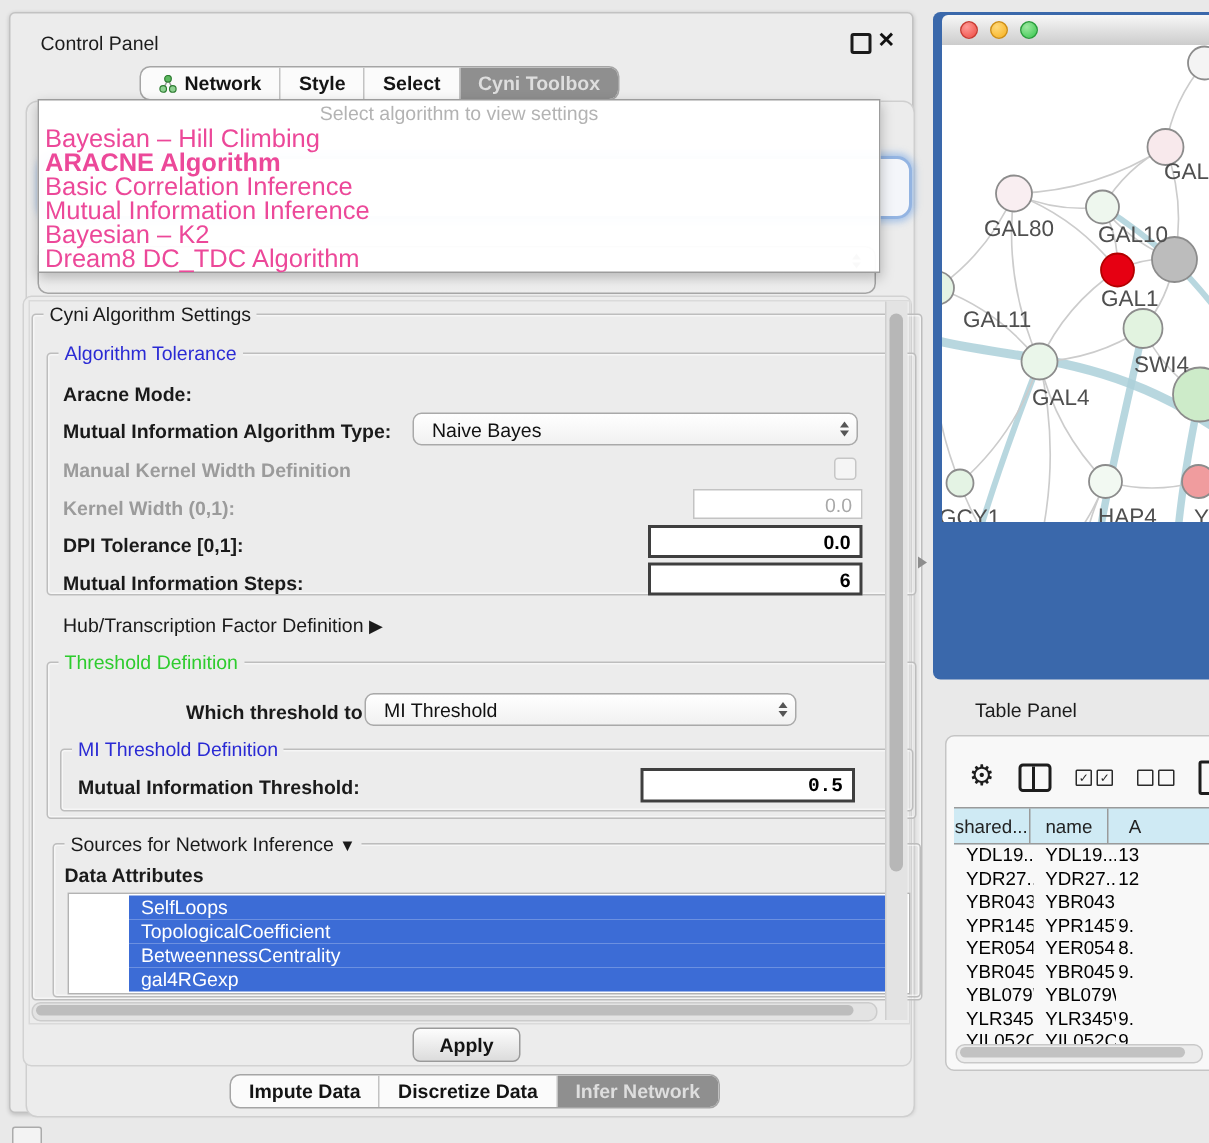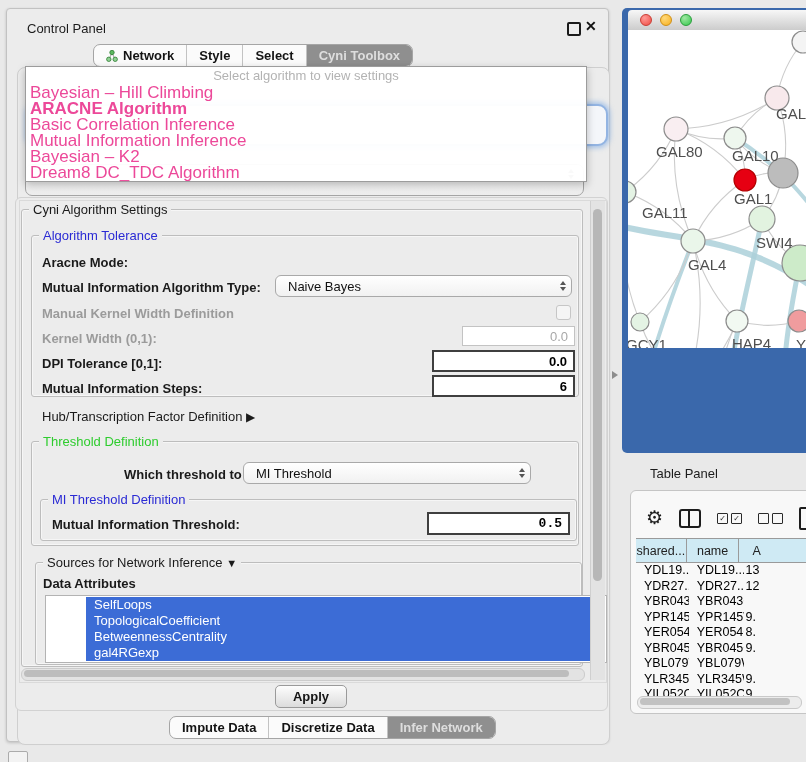--- a/index.html
+++ b/index.html
@@ -12,21 +12,21 @@
   .cp-title{left:20px;top:12px;font-size:13px;color:#1c1c1c;}
   .float-ico{left:560px;top:13px;width:10px;height:10px;border:2px solid #1a1a1a;border-radius:2px;}
   .close-ico{left:578px;top:9px;font-size:14px;font-weight:bold;color:#111;}
   
   .tabbar{display:flex;background:#fbfbfb;border:1px solid #a5a5a5;border-radius:7px;overflow:hidden;z-index:6;}
   .tab{padding:3px 12px;font-size:13px;font-weight:bold;color:#141414;border-right:1px solid #c3c3c3;
        display:flex;align-items:center;gap:5px;white-space:nowrap;}
   .tab:last-child{border-right:none;}
   .tab.sel{background:#8f8f8f;color:#dedede;}
   .top-tabs{left:86px;top:35px;}
-  .bot-tabs{left:146px;top:707px;margin-left:16px;}
+  .bot-tabs{left:146px;top:707px;}
   
   .cp-container{left:10px;top:58px;width:591px;height:676px;border:1px solid #cfcfcf;border-radius:8px;background:#ececec;}
   
   .ghostA{left:20px;top:95px;width:577px;height:38px;border:2px solid #93b4e2;border-radius:10px;
           box-shadow:0 0 5px 2px rgba(110,160,225,.55);z-index:2;background:#f4f6fa;}
   .ghostB{left:18px;top:155px;width:557px;height:30px;border:1px solid #a5a5a5;border-radius:7px;
           background:linear-gradient(#ffffff,#ededed);z-index:2;}
   
   .popup{left:18px;top:57px;width:560px;background:rgba(255,255,255,.97);border:1px solid #9c9c9c;
          box-shadow:0 3px 8px rgba(0,0,0,.25);z-index:10;}
@@ -34,21 +34,21 @@
   .popup .item{height:16px;line-height:16px;font-size:17px;color:#ec4899;padding-left:4px;}
   .popup .item.bold{font-weight:bold;}
   
   .settings-outer{left:8px;top:188px;width:591px;height:512px;border:1px solid #d2d2d2;border-radius:6px;background:#ececec;}
   .scrollpane{left:12px;top:191px;width:586px;height:481px;border:1px solid #dadada;background:#ececec;}
   .vsb{left:583px;top:192px;width:14px;height:479px;background:#e3e3e3;border-left:1px solid #cfcfcf;}
   .vsb .thumb{position:absolute;left:2px;top:8px;width:9px;height:372px;background:#b7b7b7;border-radius:5px;}
   .hsb{left:14px;top:659px;width:562px;height:11px;background:#e3e3e3;border:1px solid #cccccc;border-radius:6px;}
   .hsb .thumb{position:absolute;left:2px;top:1px;width:545px;height:7px;background:#bdbdbd;border-radius:4px;}
   
-  .fs{border:1px solid #bdbdbd;border-radius:3px;box-shadow:inset 0 0 0 1px rgba(255,255,255,.5);}
+  .fs{border:1px solid #bdbdbd;border-radius:3px;box-shadow:inset 0 0 0 1px rgba(255,255,255,.5);padding-left:32px;}
   .fs>.legend{position:absolute;top:-8px;left:7px;background:#ececec;padding:0 4px;font-size:13px;line-height:15px;}
   .leg-black{color:#1a1a1a;}
   .leg-blue{color:#2a2ad4;}
   .leg-green{color:#2ecc2e;}
   .lbl{font-size:13px;font-weight:bold;color:#1a1a1a;white-space:nowrap;}
   .lbl.dis{color:#9b9b9b;}
   
   .combo{display:flex;align-items:center;background:linear-gradient(#ffffff,#f1f1f1);
          border:1px solid #a9a9a9;border-radius:6px;height:22px;box-sizing:border-box;}
   .combo .txt{flex:1;font-size:13px;color:#111;padding-left:12px;overflow:hidden;white-space:nowrap;}

